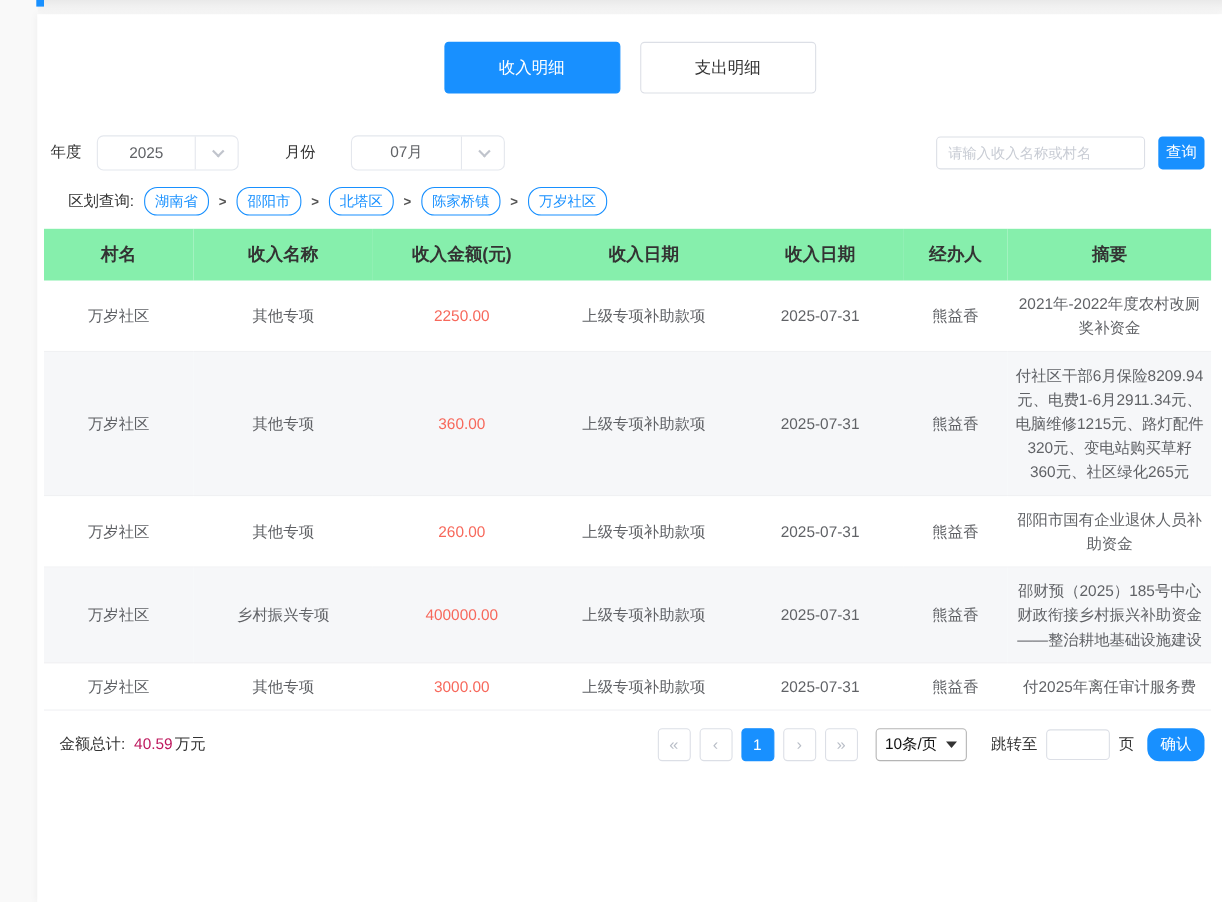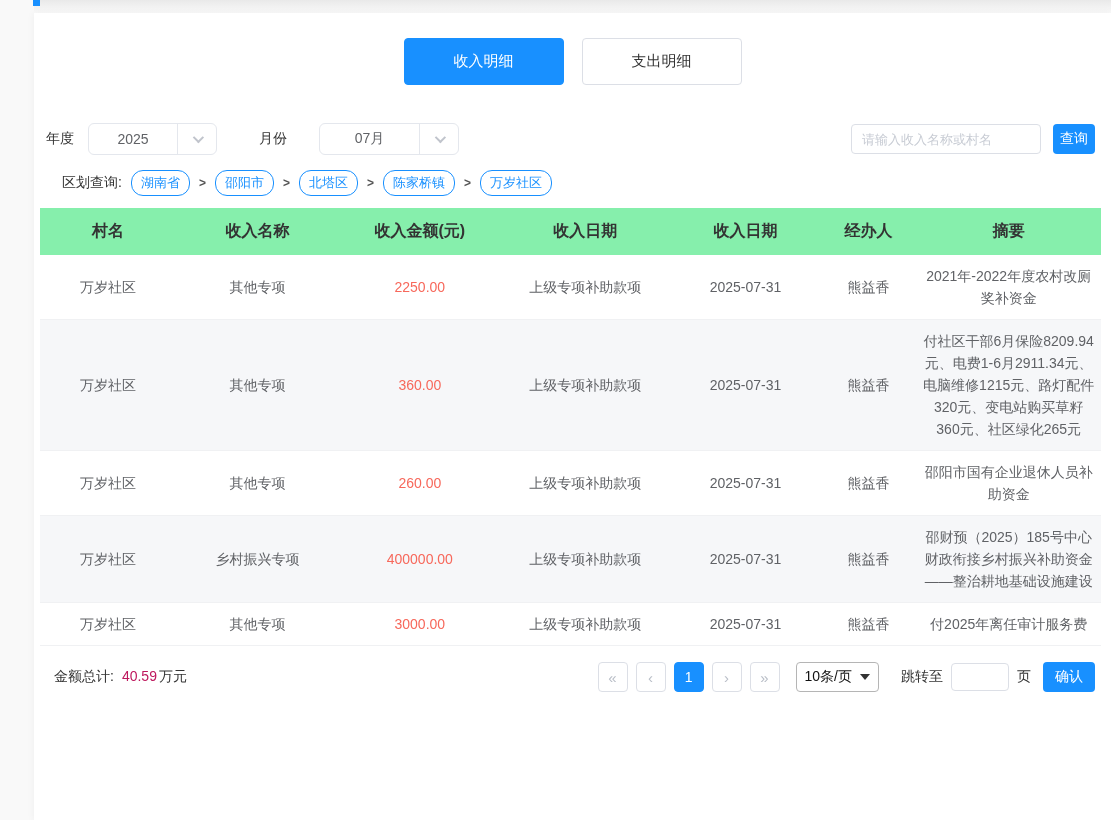--- a/index.html
+++ b/index.html
@@ -70,21 +70,21 @@
   .pg-btn.active { background: #1890ff; border-color: #1890ff; color: #fff; font-size: 14px; }
   .page-size { height: 30px; min-width: 78px; border: 1px solid #b5b5b5; border-radius: 4px; background: #fff;
     display: flex; align-items: center; justify-content: space-between; padding: 0 8px; margin-left: 8px;
     font-size: 14px; color: #111; cursor: pointer; }
   .caret { width: 0; height: 0; border-left: 5px solid transparent; border-right: 5px solid transparent;
     border-top: 6px solid #333; margin-left: 8px; }
   .jump-label { font-size: 14px; color: #333; margin-left: 14px; }
   .jump-input { width: 58px; height: 28px; border: 1px solid #dcdfe6; border-radius: 4px; outline: none;
     padding: 0 6px; font-size: 14px; color: #333; }
   .jump-suffix { font-size: 14px; color: #333; }
-  .confirm-btn { width: 52px; height: 30px; margin-left: 4px; }
+  .confirm-btn { width: 52px; height: 30px; margin-left: 4px; border-radius: 11px; }
 </style>
 </head>
 <body>
 
 <div class="left-gutter"></div>
 <div class="top-band"></div>
 <div class="top-accent"></div>
 
 <div class="card">
 

